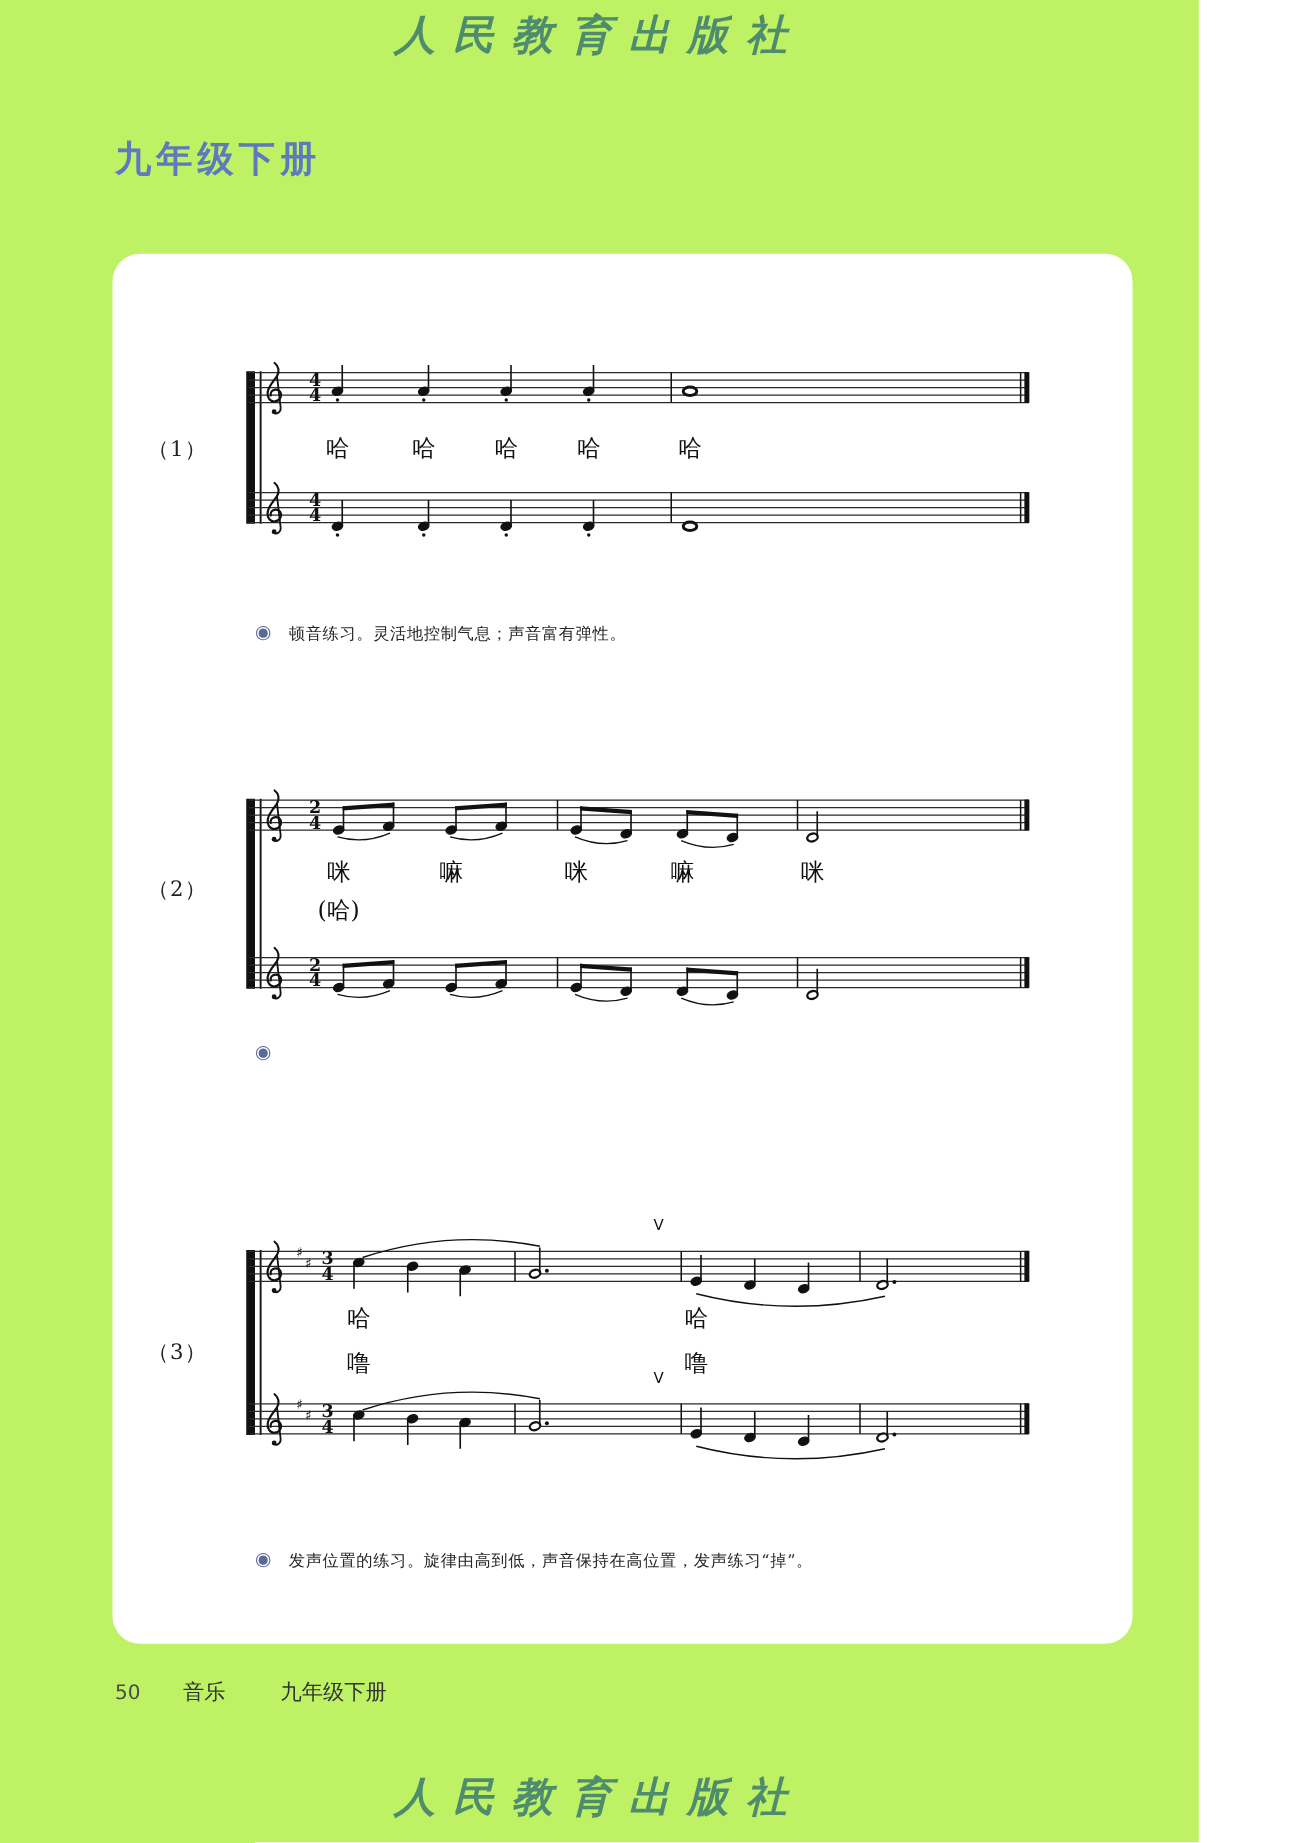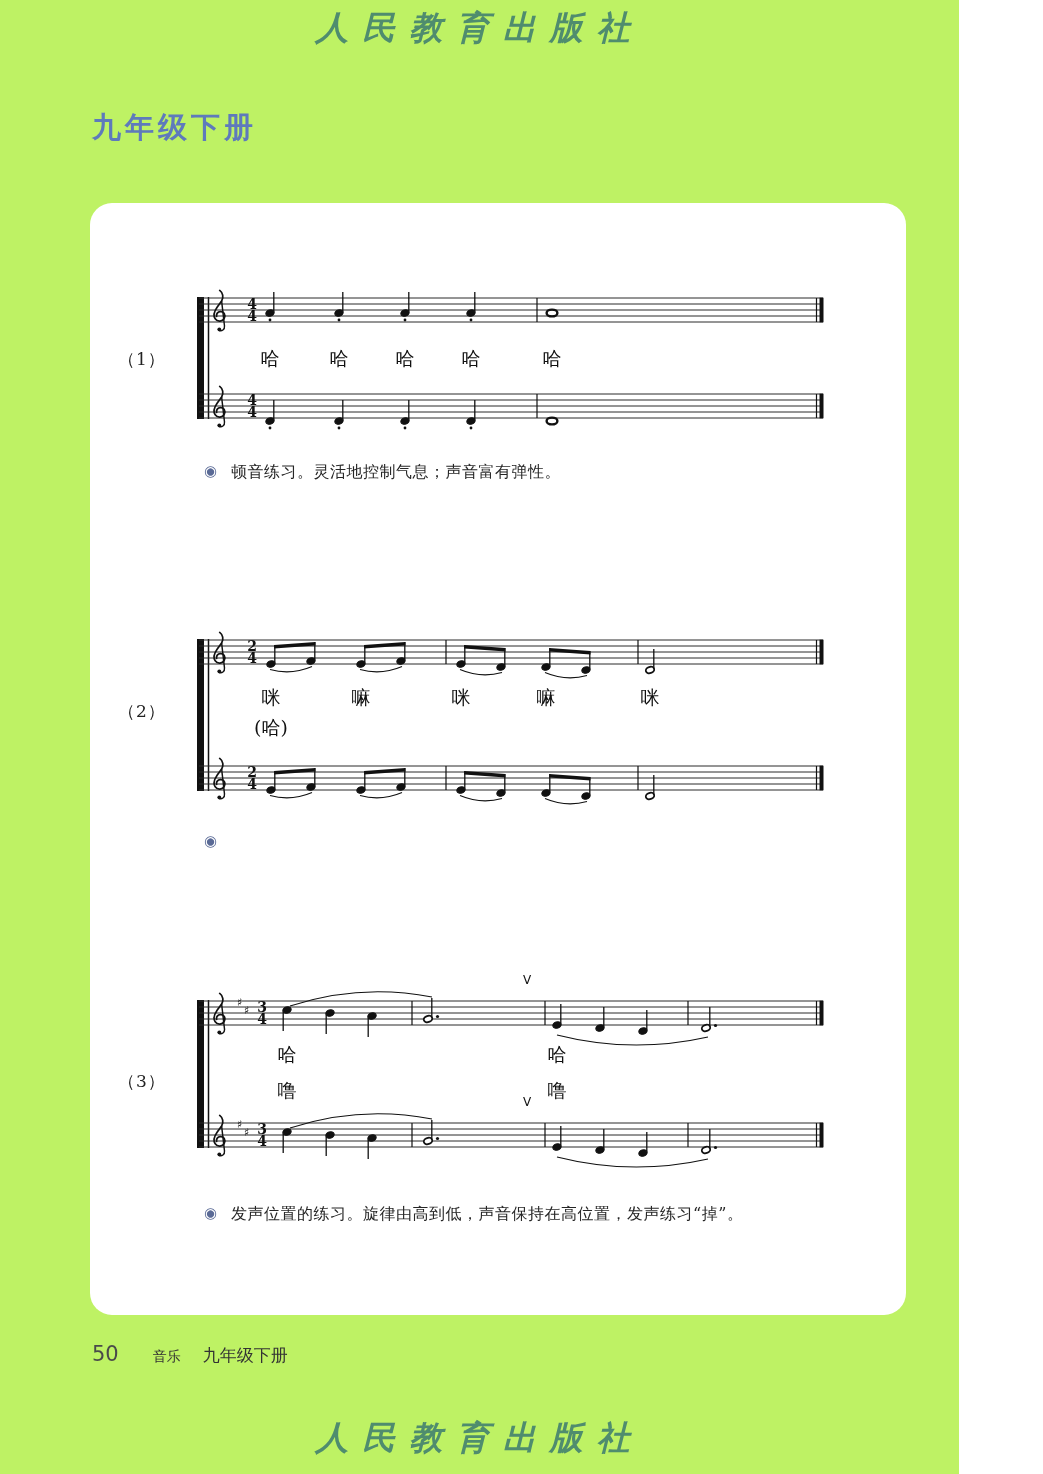--- a/index.html
+++ b/index.html
@@ -15,27 +15,27 @@
     font-family:"DejaVu Sans","Liberation Sans",sans-serif;}
   .card{position:absolute;left:90px;top:203px;width:816px;height:1112px;
     background:#ffffff;border-radius:22px;}
   .ex-label{position:absolute;font-family:"DejaVu Serif",serif;font-size:17px;color:#222;letter-spacing:1px;}
   .lbl1{left:118px;top:348px;}
   .lbl2{left:118px;top:700px;}
   .lbl3{left:118px;top:1070px;}
   .instr{position:absolute;left:204px;display:flex;align-items:baseline;gap:14px;width:660px;}
   .i1{top:462px;} .i2{top:833px;} .i3{top:1204px;}
   .bullet{color:#5a6a96;font-size:15px;position:relative;top:-1px;}
-  .itext{font-family:"DejaVu Serif",serif;font-size:16px;color:#262626;letter-spacing:0.5px;}
+  .itext{font-family:"DejaVu Serif",serif;font-size:13px;color:#262626;letter-spacing:0.5px;margin-top:36px;}
   .lyric{position:absolute;transform:translateX(-50%);
     font-family:"DejaVu Serif",serif;font-size:19px;color:#111;white-space:nowrap;}
   #notation{position:absolute;left:0;top:0;pointer-events:none;}
   .footer{position:absolute;left:92px;top:1342px;display:flex;align-items:baseline;}
-  .footer .pnum{font-size:21px;color:#4a4a4a;margin-right:34px;font-family:"DejaVu Sans",sans-serif;}
-  .footer .fsub{font-size:14px;color:#333;margin-right:22px;font-family:"DejaVu Serif",serif;}
+  .footer .pnum{font-size:16px;color:#4a4a4a;margin-right:34px;font-family:"DejaVu Sans",sans-serif;}
+  .footer .fsub{font-size:17px;color:#333;margin-right:44px;font-family:"DejaVu Serif",serif;}
   .footer .fbook{font-size:17px;color:#333;font-family:"DejaVu Serif",serif;}
 </style>
 </head>
 <body>
 
 <div class="page">
 
   <div class="publisher top">人民教育出版社</div>
 
   <h1 class="title">九年级下册</h1>

